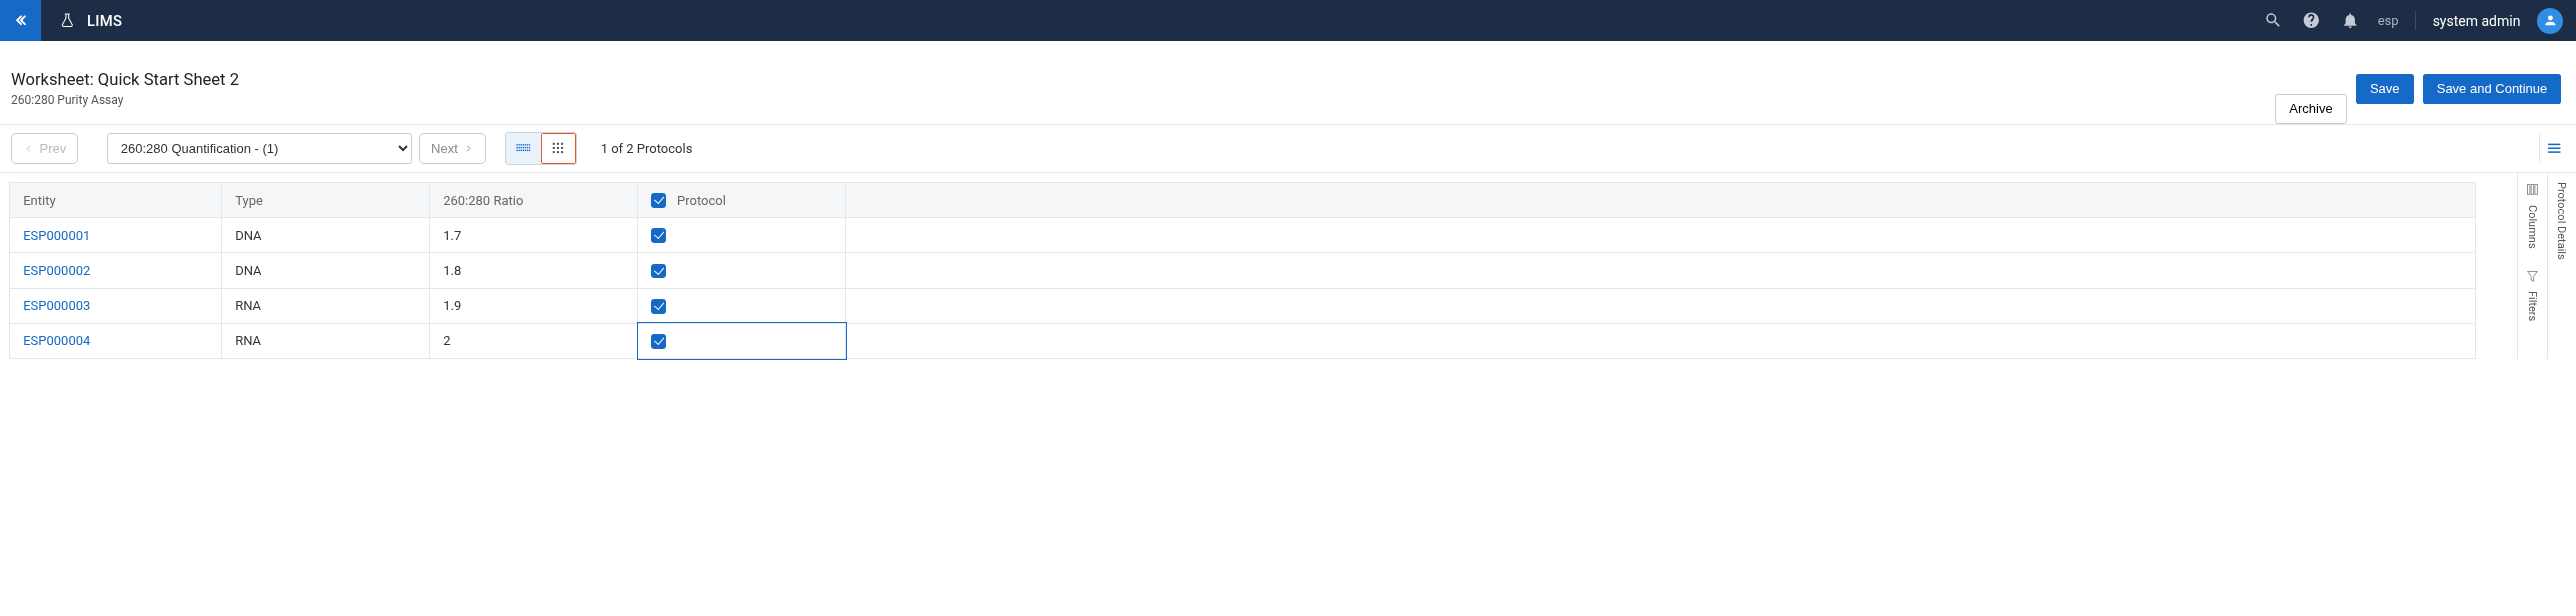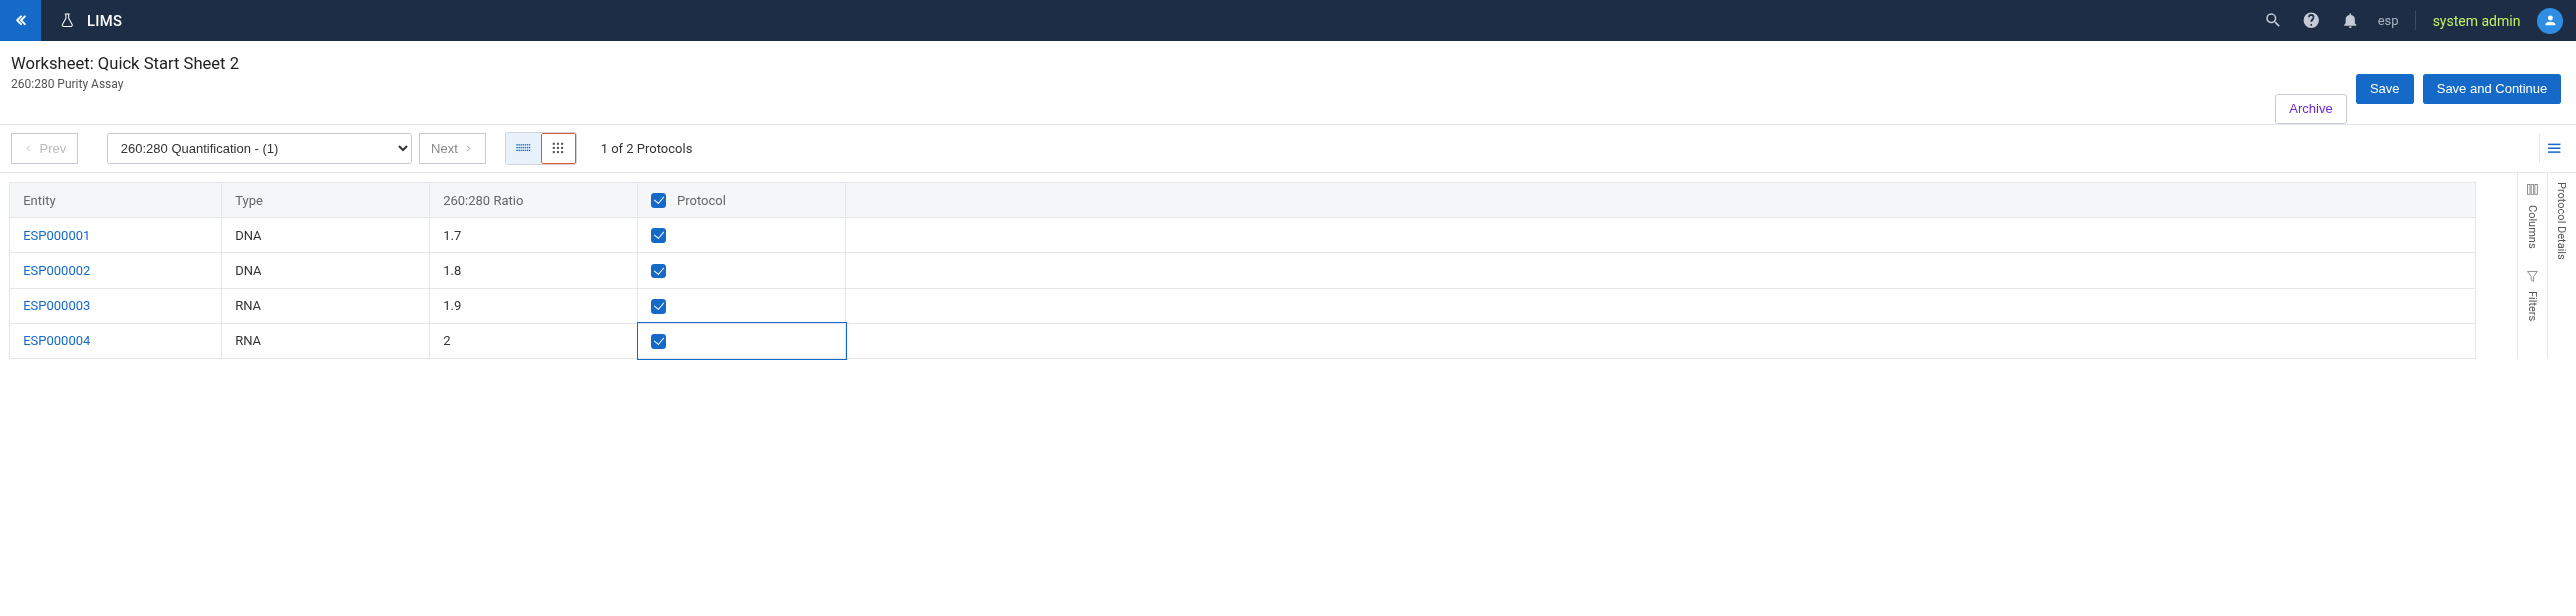--- a/index.html
+++ b/index.html
@@ -32,56 +32,56 @@
     display: flex; align-items: center; justify-content: center;
   }
   .app-icon svg { width: 16.6px; height: 16.6px; stroke: #fff; fill: none; }
   .app-name { margin-left: 9.2px; font-size: 14.8px; font-weight: 500; letter-spacing: 0.3px; }
   .topbar-spacer { flex: 1; }
   .topbar-right { display: flex; align-items: center; gap: 16.6px; padding-right: 13px; }
   .topbar-right .icon-btn { display: flex; align-items: center; justify-content: center; width: 22px; height: 22px; }
   .topbar-right .icon-btn svg { width: 18.5px; height: 18.5px; fill: #c5cbd4; }
   .env-label { color: #aab3bf; font-size: 13px; }
   .vrule { width: 0.9px; height: 18.5px; background: #3e4c60; }
-  .username { color: #bef264; font-size: 14px; }
+  .username { color: #ffffff; font-size: 14px; }
   .avatar {
     width: 26px; height: 26px; border-radius: 50%;
     background: #2f8de4;
     display: flex; align-items: center; justify-content: center;
   }
   .avatar svg { width: 14.8px; height: 14.8px; fill: #fff; }
 
   
   .page-header {
     padding: 13px 11px 0 11px;
     border-bottom: 0.9px solid #e3e6ea;
-    display: flex; align-items: flex-start; justify-content: space-between; gap: 40px;
+    display: flex; align-items: center; justify-content: space-between; gap: 40px;
   }
   .page-title-block h1 { font-size: 16.6px; font-weight: 400; color: #222; }
   .page-title-block .sub { font-size: 12px; color: #555; margin-top: 4px; }
   .page-actions { display: flex; gap: 9.2px; align-items: center; margin-right: 3.7px; }
   .btn {
     height: 29.5px; padding: 0 13px;
     border-radius: 2.8px; font-size: 13px;
     display: inline-flex; align-items: center; justify-content: center;
     border: 0.9px solid transparent;
   }
-  .btn-outline { background: #fff; border-color: #c6cbd2; color: #6d28d9; margin-top: 40px; }
+  .btn-outline { background: #fff; border-color: #c6cbd2; color: #000000; margin-top: 40px; }
   .btn-primary { background: #1569c7; color: #fff; }
 
   
   .toolbar {
     display: flex; align-items: center;
     padding: 7.4px 11px;
     border-bottom: 0.9px solid #e3e6ea;
     gap: 7.4px;
   }
   .nav-btn {
     height: 31px; padding: 0 11px;
-    border: 0.9px solid #c6cbd2; border-radius: 0;
+    border: 0.9px solid #c6cbd2; border-radius: 5px;
     background: #fff; color: #888;
     display: inline-flex; align-items: center; gap: 5.5px;
     font-size: 13px;
   }
   .nav-btn.disabled { color: #bbb; }
   .nav-btn svg { width: 11px; height: 11px; stroke: currentColor; fill: none; stroke-width: 2; }
   .proto-select {
     height: 31px; min-width: 305px;
     border: 0.9px solid #c6cbd2; border-radius: 2.8px;
     padding: 0 9.2px; font-size: 13px; color: #333;

